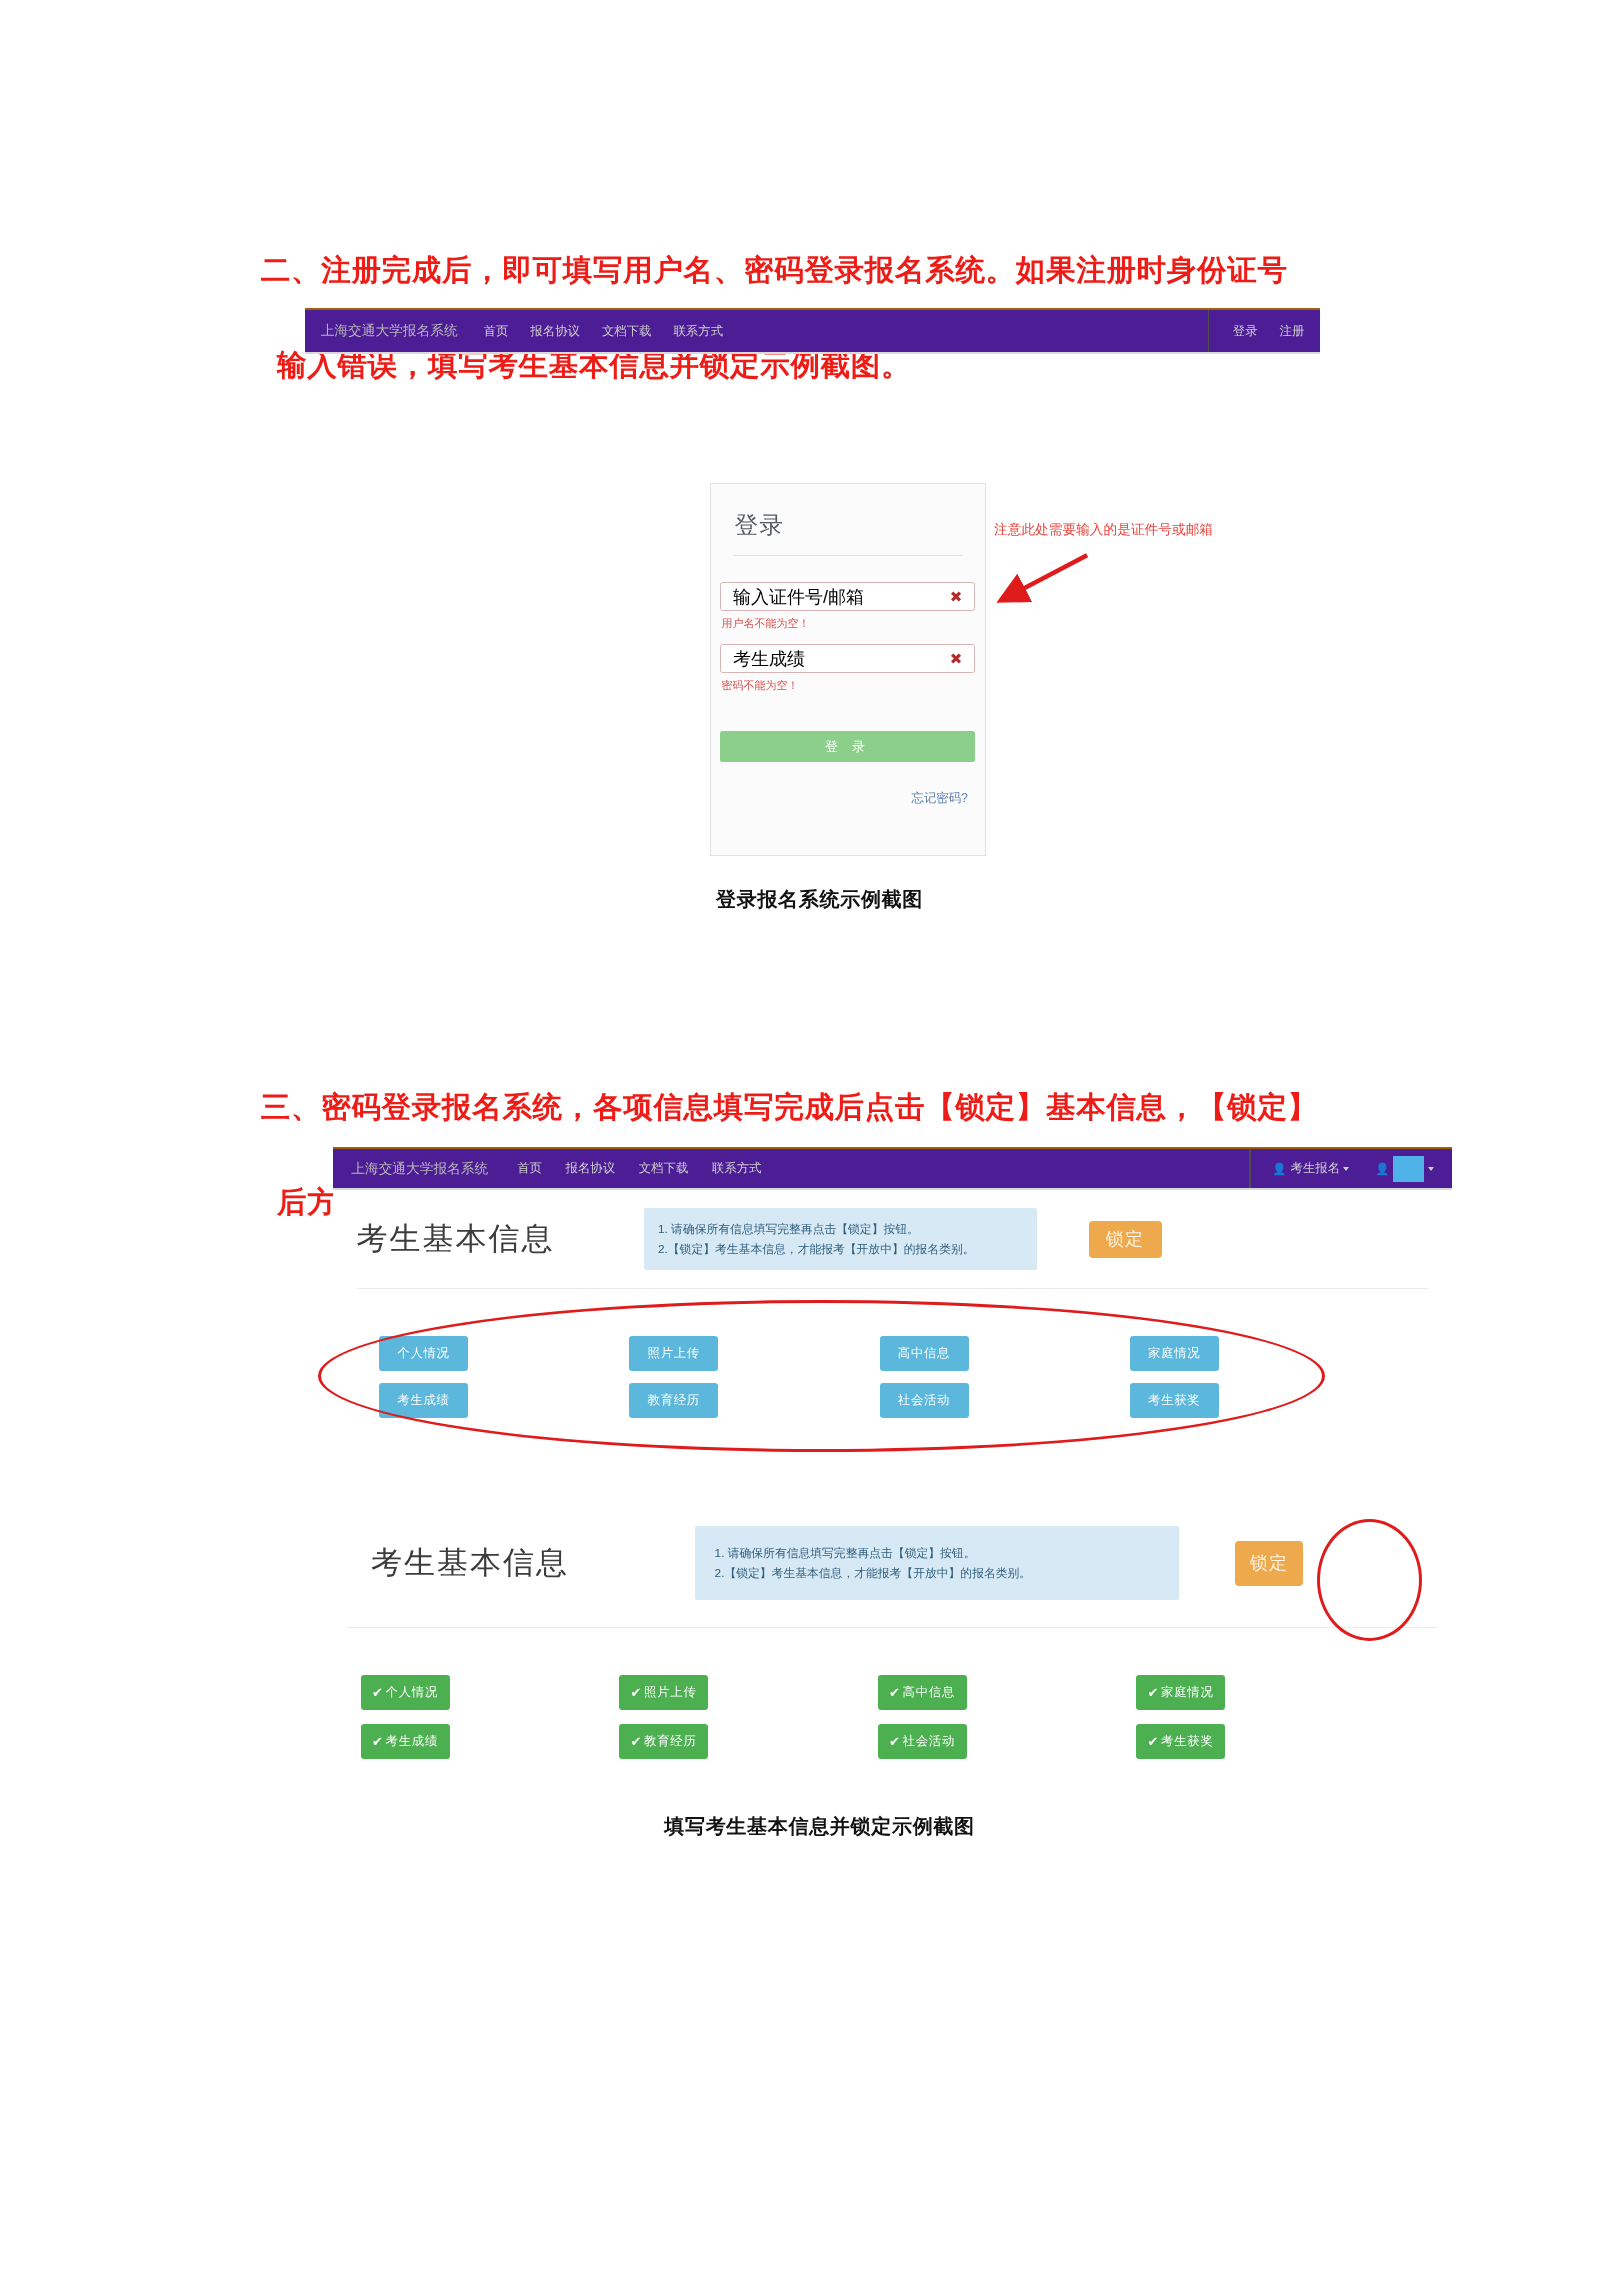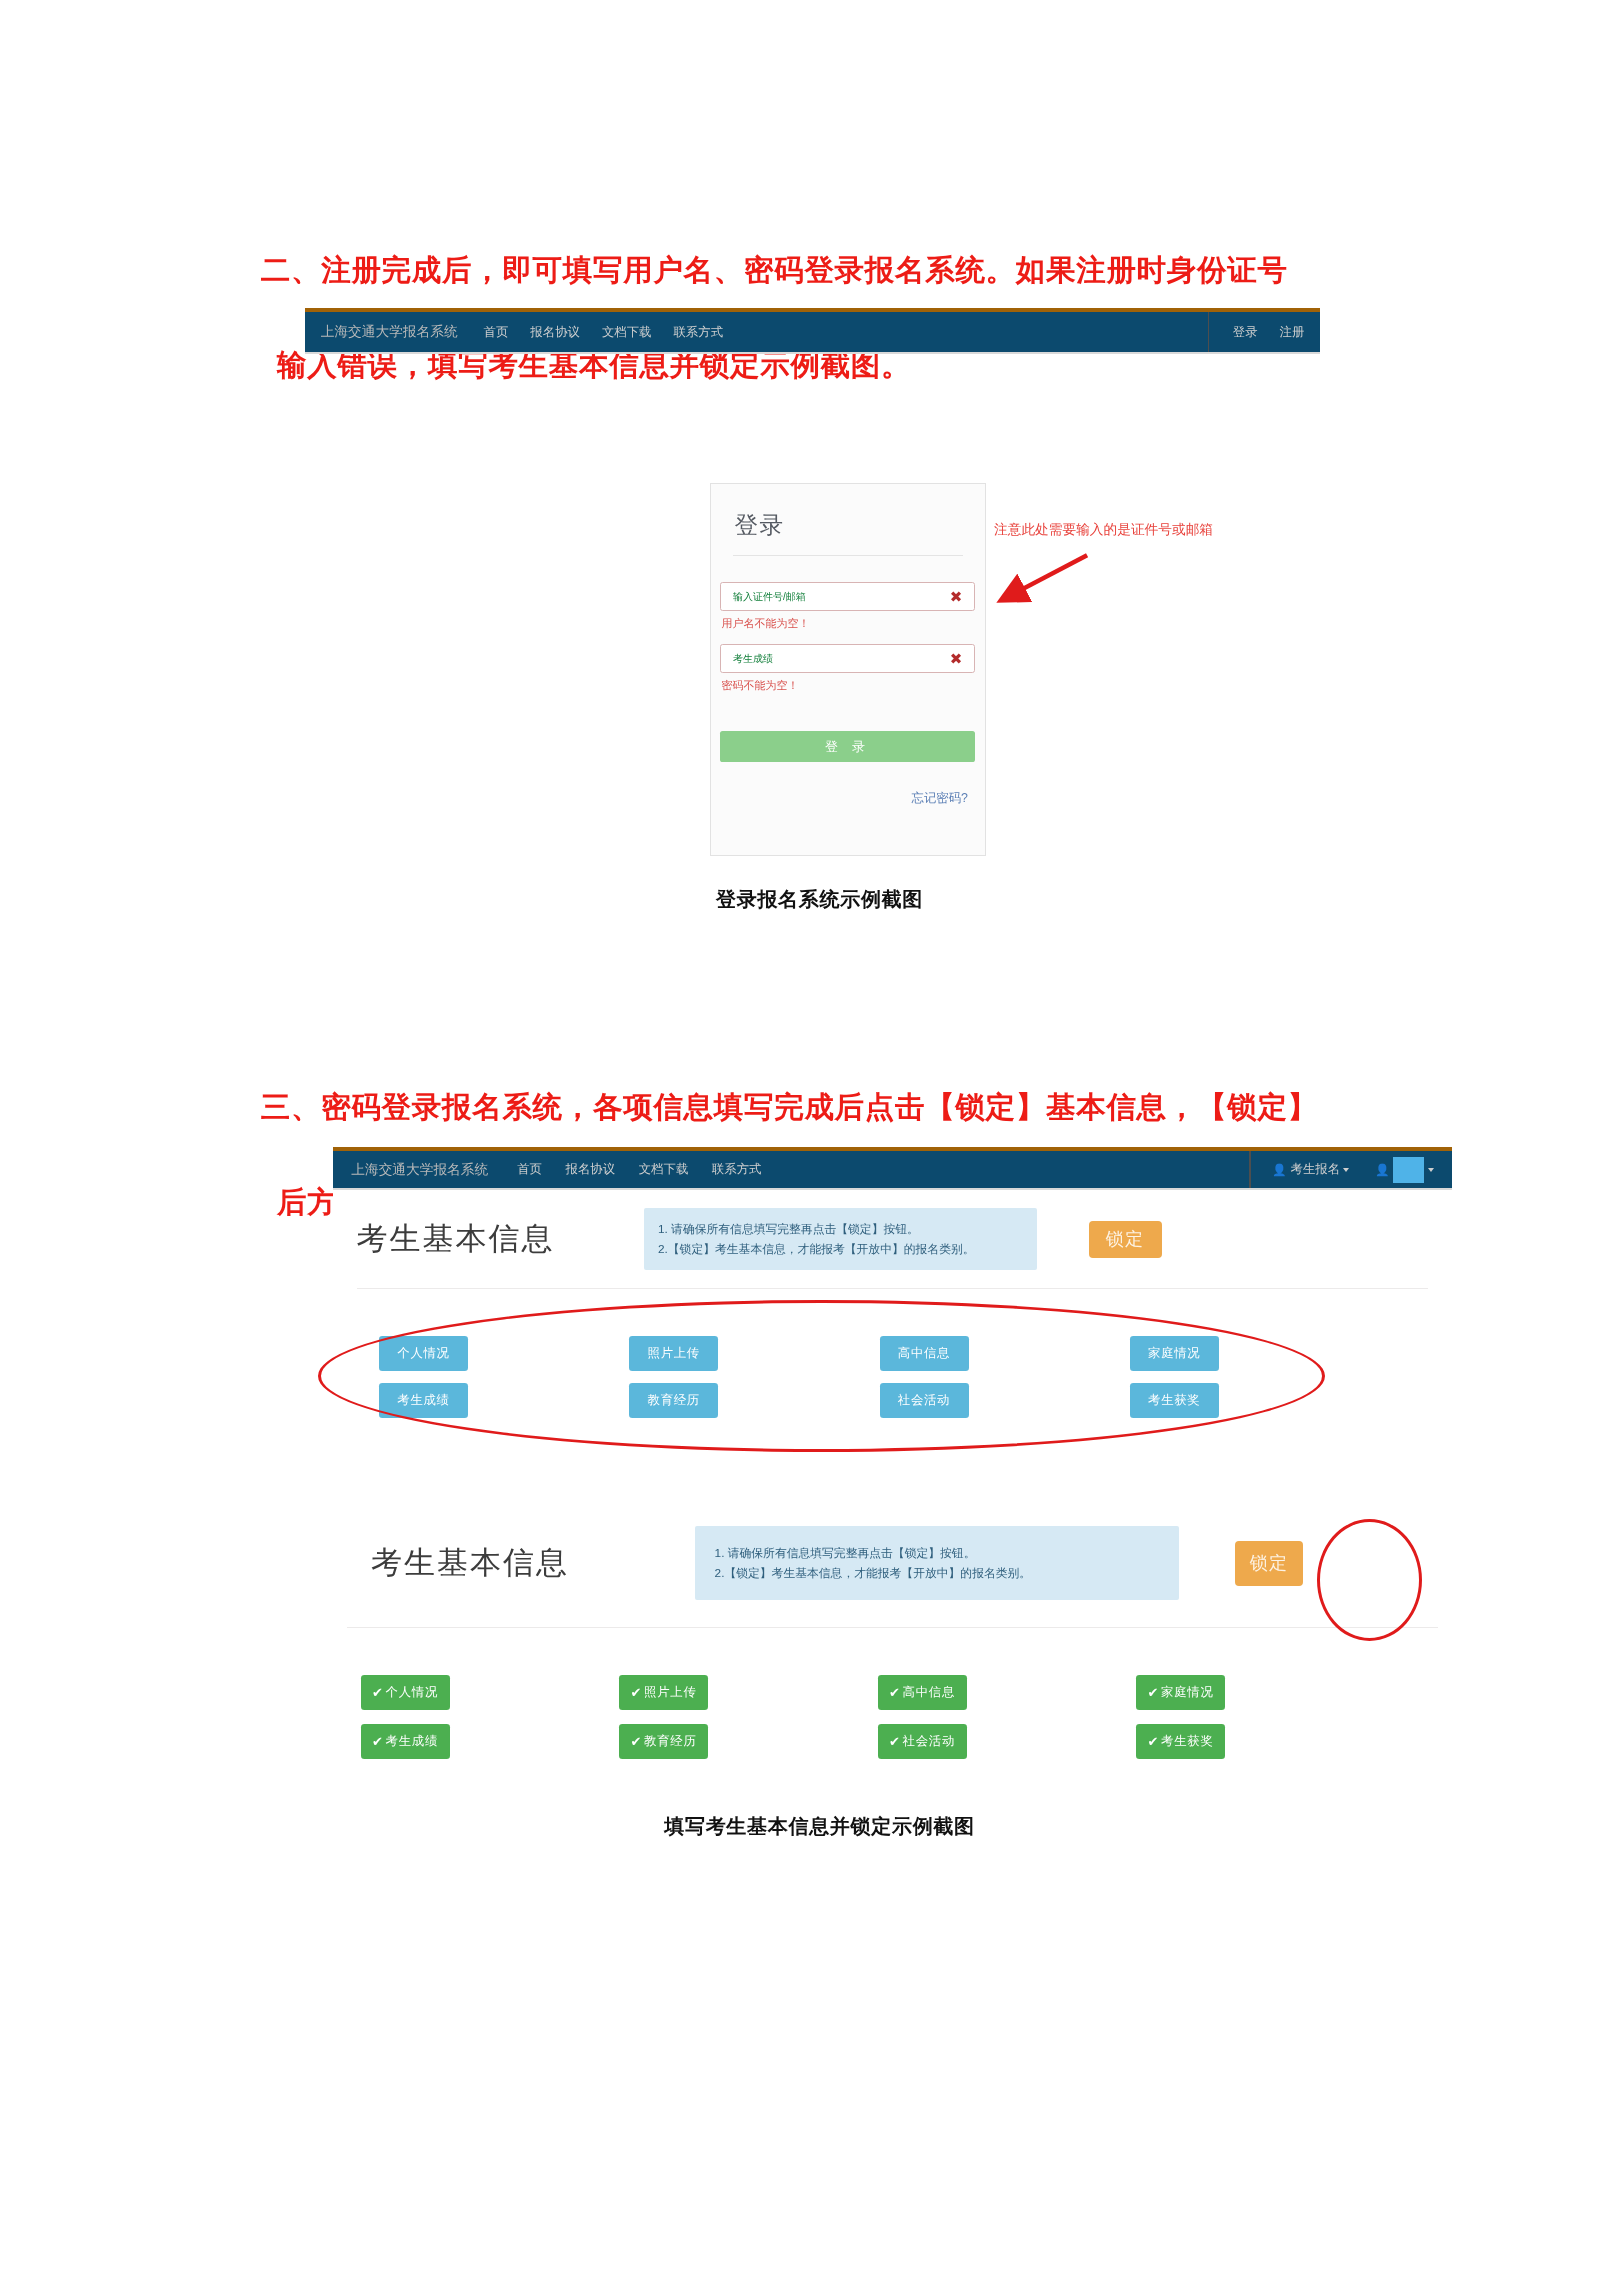--- a/index.html
+++ b/index.html
@@ -29,22 +29,22 @@
 
   
   .shot {
     position: absolute;
     background: #ffffff;
     box-sizing: border-box;
   }
 
   
   .navbar {
-    background: #0c4a6e;
-    border-top: 4px solid #a16207;
+    background: #4c1d95;
+    border-top: 2px solid #a16207;
     border-bottom: 2px solid #d9d9d9;
     display: flex;
     align-items: center;
     box-sizing: border-box;
     width: 100%;
   }
   .navbar .brand {
     color: #b9b9b9;
     font-size: 13.7px;
     white-space: nowrap;
@@ -96,22 +96,22 @@
     height: 29px;
     background: #ffffff;
     border: 0.7px solid #d8b4b4;
     border-radius: 2.6px;
     box-sizing: border-box;
     display: flex;
     align-items: center;
   }
   .login-field .ph {
     margin-left: 11.8px;
-    color: #15803d;
-    font-size: 10px;
+    color: #000000;
+    font-size: 18px;
   }
   .login-field .clear-x {
     margin-left: auto;
     margin-right: 11.8px;
     color: #b32b2b;
     font-size: 15px;
     font-weight: bold;
     line-height: 1;
   }
   .login-err {

